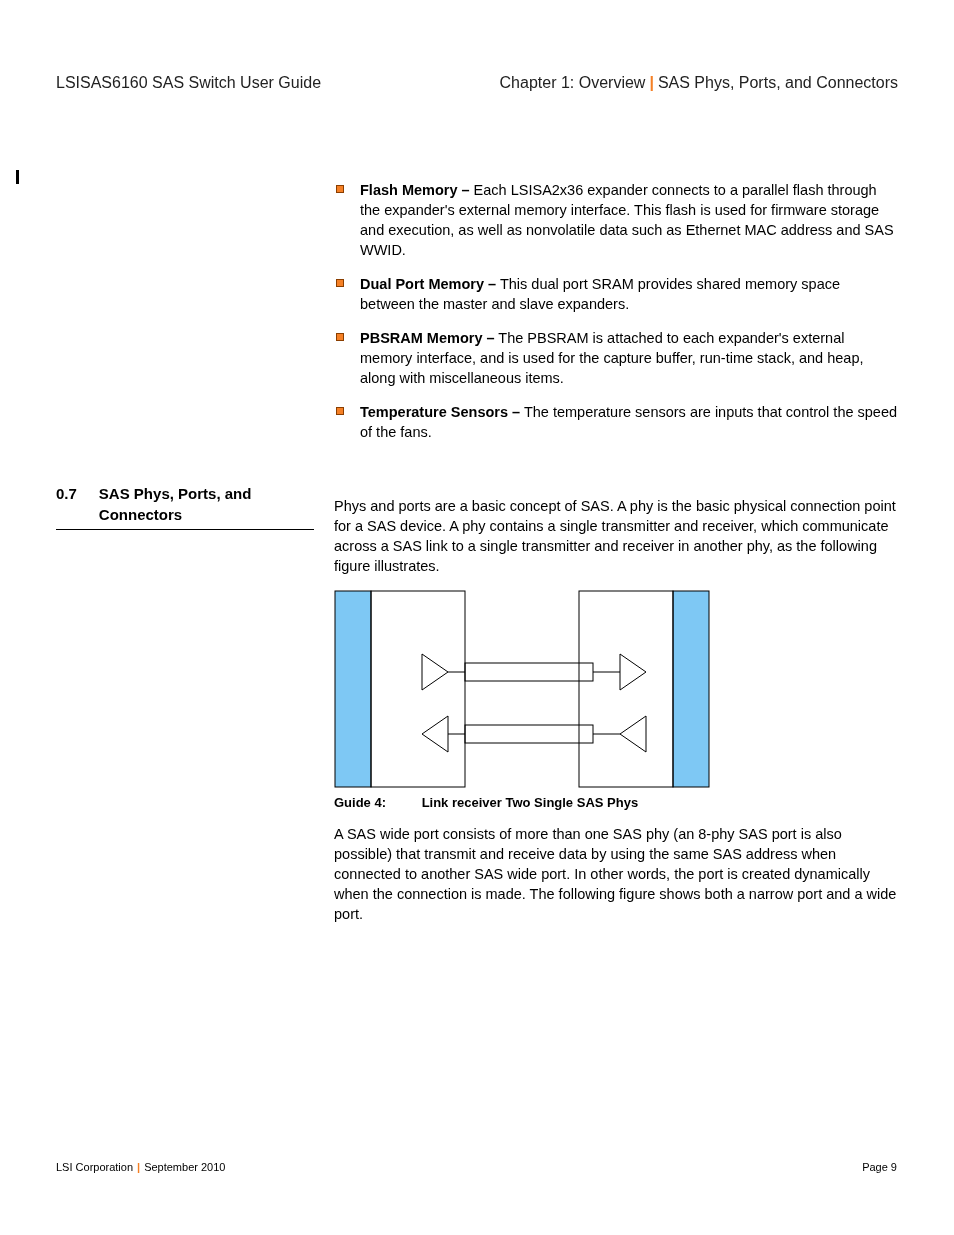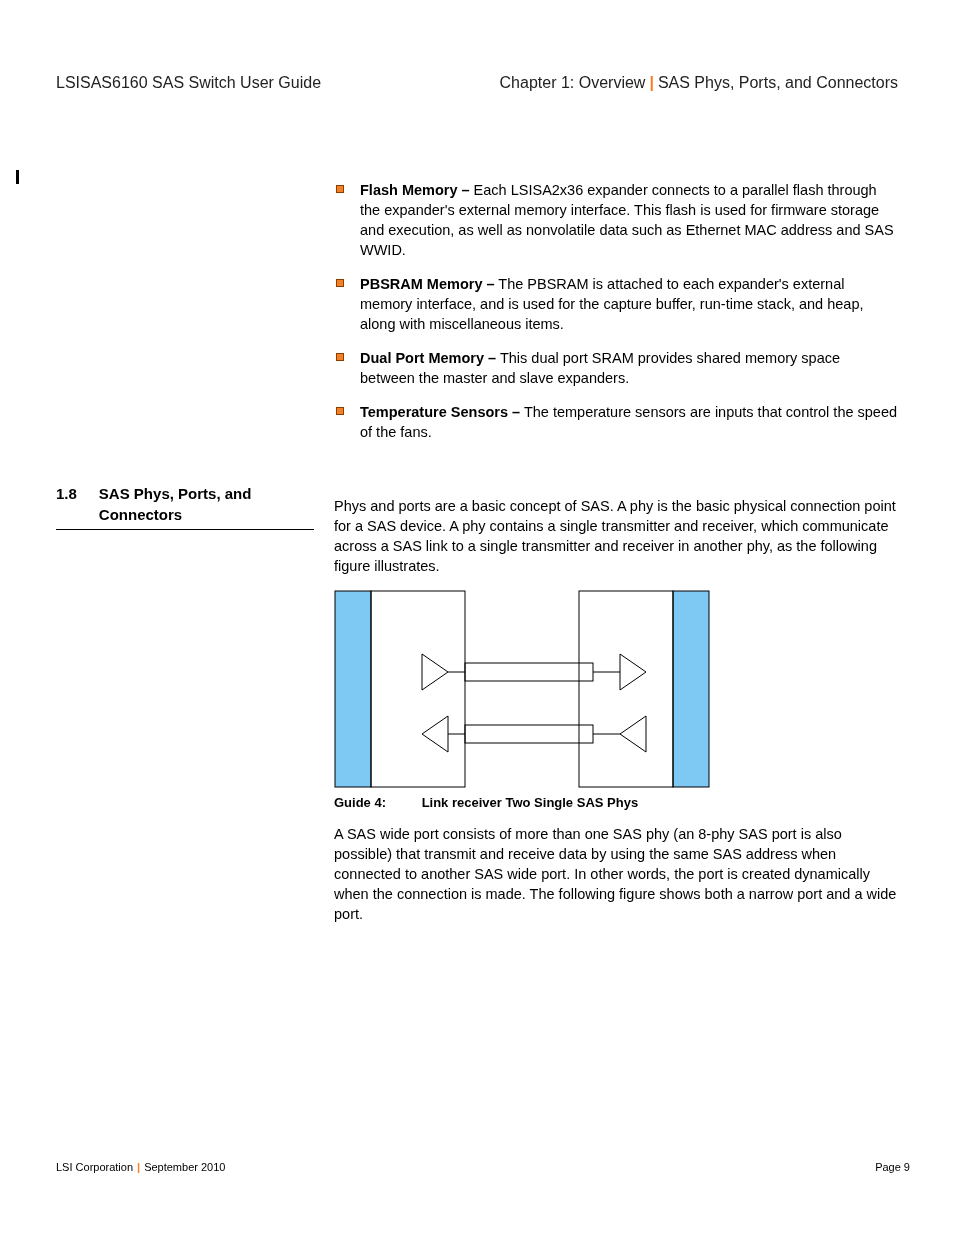--- a/index.html
+++ b/index.html
@@ -92,21 +92,21 @@
   .figure-caption {
     font-size: 13px;
     font-weight: bold;
     margin-top: 6px;
   }
   .figure-caption .fignum { display:inline-block; min-width: 84px; }
   .footer-row {
     position: absolute;
     bottom: 60px;
     left: 56px;
-    right: 44px;
+    right: 57px;
     display: flex;
     justify-content: space-between;
     font-size: 11px;
   }
   .footer-row .sep {
     color: #f58025;
     margin: 0 4px;
     font-weight: bold;
   }
   svg { display: block; }
@@ -125,38 +125,38 @@
   </div>
 
   <div class="content-row">
     <div class="left-col"></div>
     <div class="right-col">
       <ul class="bullets">
         <li>
           <span class="term">Flash Memory –</span><span> Each LSISA2x36 expander connects to a parallel flash through the expander's external memory interface. This flash is used for firmware storage and execution, as well as nonvolatile data such as Ethernet MAC address and SAS WWID.</span>
         </li>
         <li>
+          <span class="term">Dual Port Memory –</span><span> This dual port SRAM provides shared memory space between the master and slave expanders.</span>
+        </li>
+        <li>
           <span class="term">PBSRAM Memory –</span><span> The PBSRAM is attached to each expander's external memory interface, and is used for the capture buffer, run-time stack, and heap, along with miscellaneous items.</span>
-        </li>
-        <li>
-          <span class="term">Dual Port Memory –</span><span> This dual port SRAM provides shared memory space between the master and slave expanders.</span>
         </li>
         <li>
           <span class="term">Temperature Sensors –</span><span> The temperature sensors are inputs that control the speed of the fans.</span>
         </li>
       </ul>
     </div>
   </div>
 
   <div style="height:28px"></div>
 
   <div class="content-row">
     <div class="left-col">
       <div class="section-heading">
-        <span class="num">1.8</span>
+        <span class="num">0.7</span>
         <span class="title">SAS Phys, Ports, and Connectors</span>
       </div>
     </div>
     <div class="right-col">
       <p class="para">Phys and ports are a basic concept of SAS. A phy is the basic physical connection point for a SAS device. A phy contains a single transmitter and receiver, which communicate across a SAS link to a single transmitter and receiver in another phy, as the following figure illustrates.</p>
 
       <div class="figure-block">
         <svg width="376" height="198" viewBox="0 0 376 198">
 
           <rect x="1" y="1" width="36" height="196" fill="#7ec8f4" stroke="#000" stroke-width="1"></rect>

